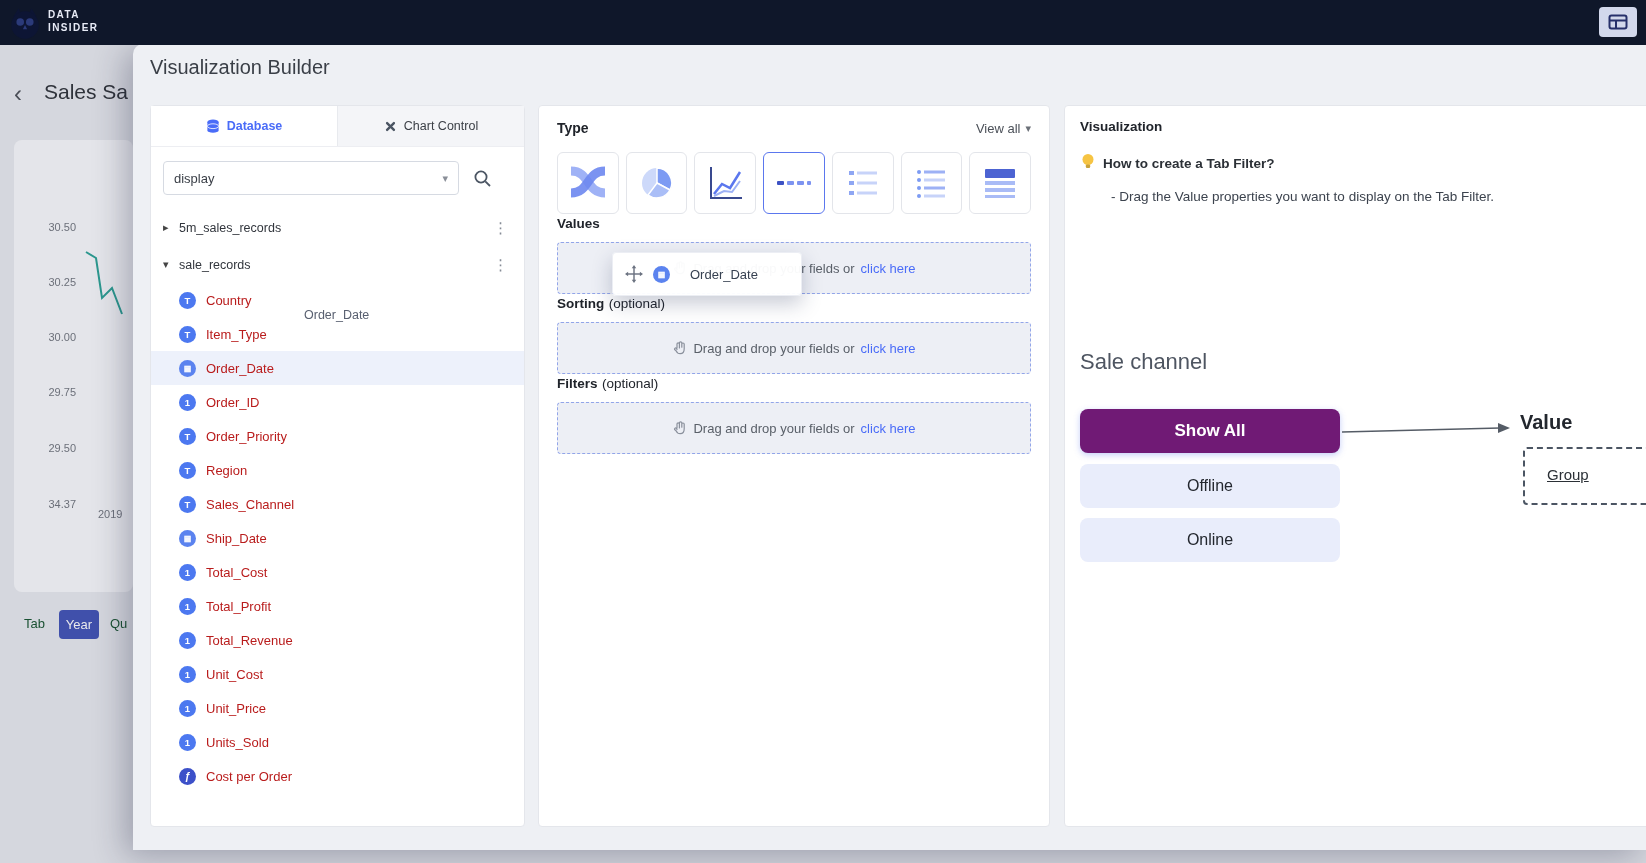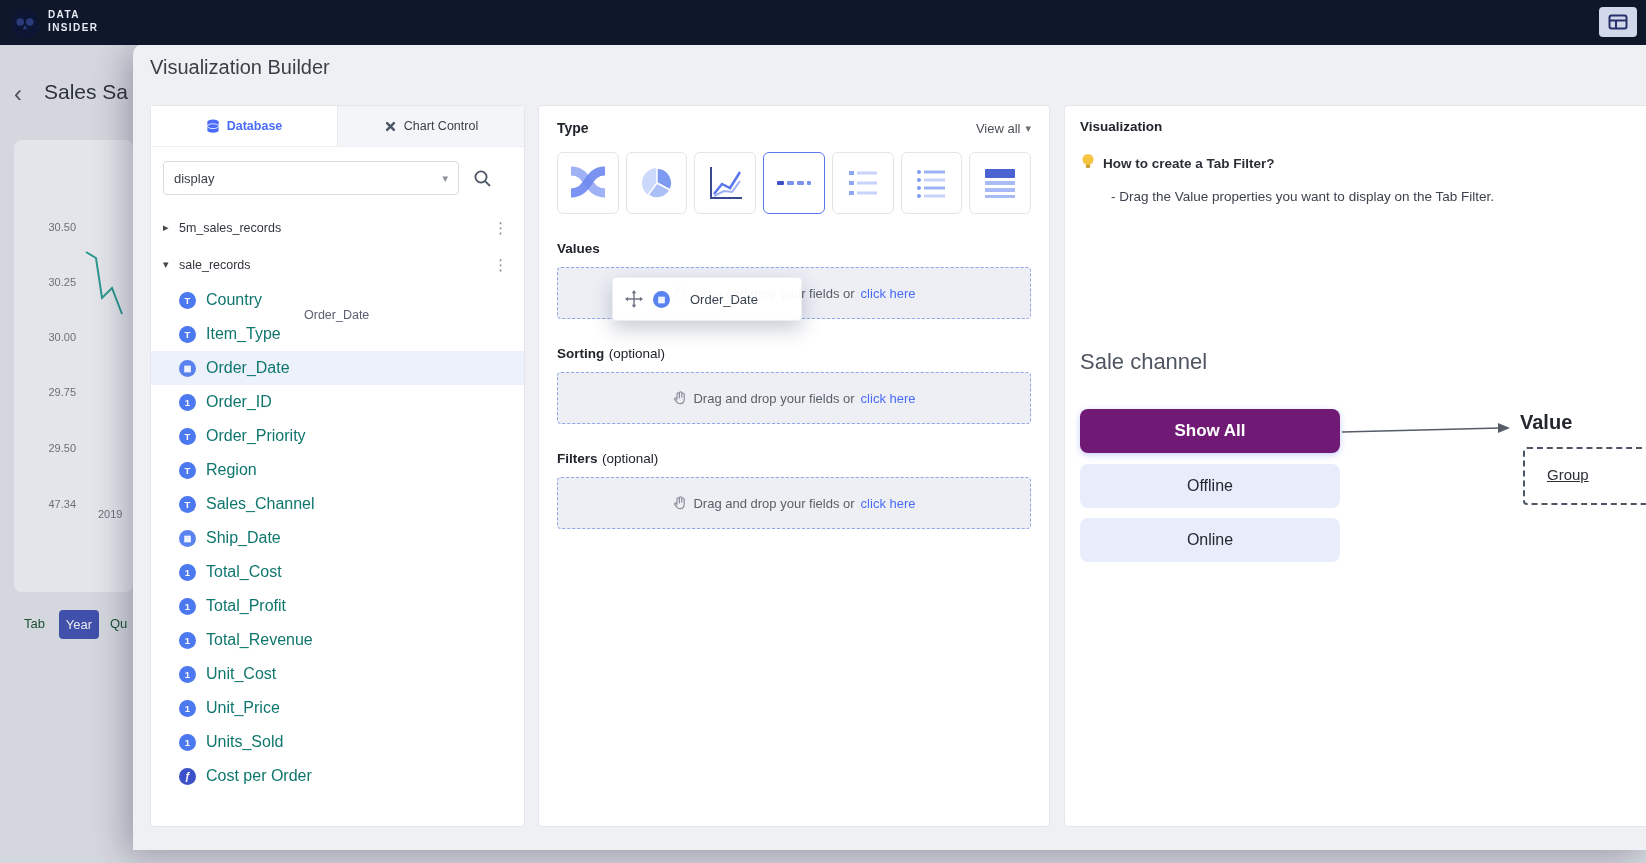--- a/index.html
+++ b/index.html
@@ -49,33 +49,33 @@
   .tree-row{height:37px;display:flex;align-items:center;padding:0 12px;cursor:pointer;}
   .caret{width:16px;font-size:11px;color:#444;}
   .tree-label{font-size:12.5px;color:#32363d;}
   .kebab{margin-left:auto;color:#868c96;font-size:15px;cursor:pointer;padding:0 4px;}
   .field-row{height:34px;display:flex;align-items:center;padding-left:28px;cursor:pointer;}
   .field-row.hl{background:#edf1fb;}
   .field-ic{width:17px;height:17px;border-radius:50%;background:#4c78f0;color:#fff;font-size:9.5px;font-weight:bold;
     display:flex;align-items:center;justify-content:center;margin-right:10px;flex:0 0 17px;}
   .field-ic.date{font-size:8px;background:#5b83ef;}
   .field-ic.formula{background:#3c50c9;font-style:italic;font-size:10.5px;}
-  .field-label{font-size:16px;color:#0f766e;}
+  .field-label{font-size:13px;color:#b91c1c;}
   .float-label{position:absolute;left:153px;top:202px;font-size:12.5px;color:#596070;}
 
   
   .mid-inner{padding:14px 18px;}
   .type-row{display:flex;justify-content:space-between;align-items:center;}
   .sec-title{font-size:13.5px;font-weight:bold;color:#20242b;}
   .view-all{font-size:13px;color:#4b5058;cursor:pointer;display:flex;align-items:center;gap:5px;}
   .cards-row{display:flex;gap:7px;margin-top:16px;}
   .tcard{width:62px;height:62px;border:1px solid #e3e5ea;border-radius:6px;background:#fff;
     display:flex;align-items:center;justify-content:center;cursor:pointer;box-sizing:border-box;}
   .tcard.sel{border:1.5px solid #5b77ee;}
-  .sec-label{margin-top:25px;}
+  .sec-label{}
   .sec-opt{font-size:13.5px;color:#20242b;}
   .dropzone{margin-top:10px;height:52px;border:1.5px dashed #92a5e9;border-radius:4px;background:#edeff5;
     display:flex;align-items:center;justify-content:center;gap:6px;position:relative;cursor:pointer;box-sizing:border-box;}
   .hint{font-size:13px;color:#5a6069;}
   .hint-link{font-size:13px;color:#4a6cf8;cursor:pointer;}
   .drag-ghost{position:absolute;left:54px;top:9px;width:190px;height:44px;background:rgba(255,255,255,0.96);
     border:1px solid #eceef4;border-radius:4px;box-shadow:0 8px 20px rgba(40,50,90,0.25);
     display:flex;align-items:center;padding:0 12px;gap:10px;box-sizing:border-box;cursor:grabbing;}
   .ghost-label{font-size:13px;color:#374151;}
 
@@ -99,21 +99,21 @@
 
   <span class="abs bg-el back-ic">‹</span>
   <span class="abs bg-el bg-title">Sales Sa</span>
 
   <div class="abs bg-el bg-card">
     <span class="ytick" style="top:81px">30.50</span>
     <span class="ytick" style="top:136px">30.25</span>
     <span class="ytick" style="top:191px">30.00</span>
     <span class="ytick" style="top:246px">29.75</span>
     <span class="ytick" style="top:302px">29.50</span>
-    <span class="ytick" style="top:358px">47.34</span>
+    <span class="ytick" style="top:358px">34.37</span>
     <span class="xtick">2019</span>
     <svg class="abs" style="left:58px;top:98px" width="61" height="90">
       <polyline points="14,14 24,20 30,60 40,50 50,76" stroke="#27a295" stroke-width="2" fill="none"></polyline>
     </svg>
   </div>
 
   <span class="abs bg-el bg-tab-text" style="left:24px;top:616px">Tab</span>
   <div class="abs bg-el bg-tab-active">Year</div>
   <span class="abs bg-el bg-tab-text" style="left:110px;top:616px">Qu</span>
 

